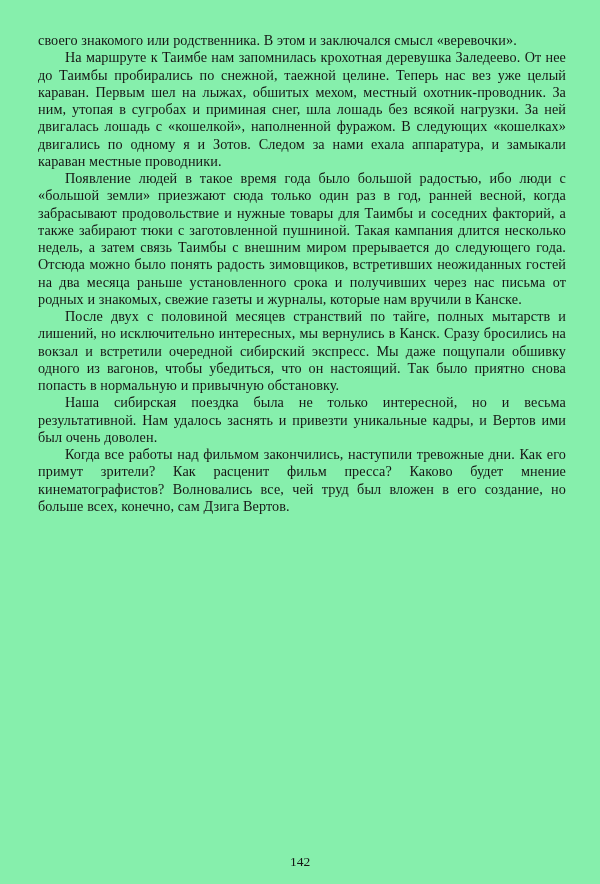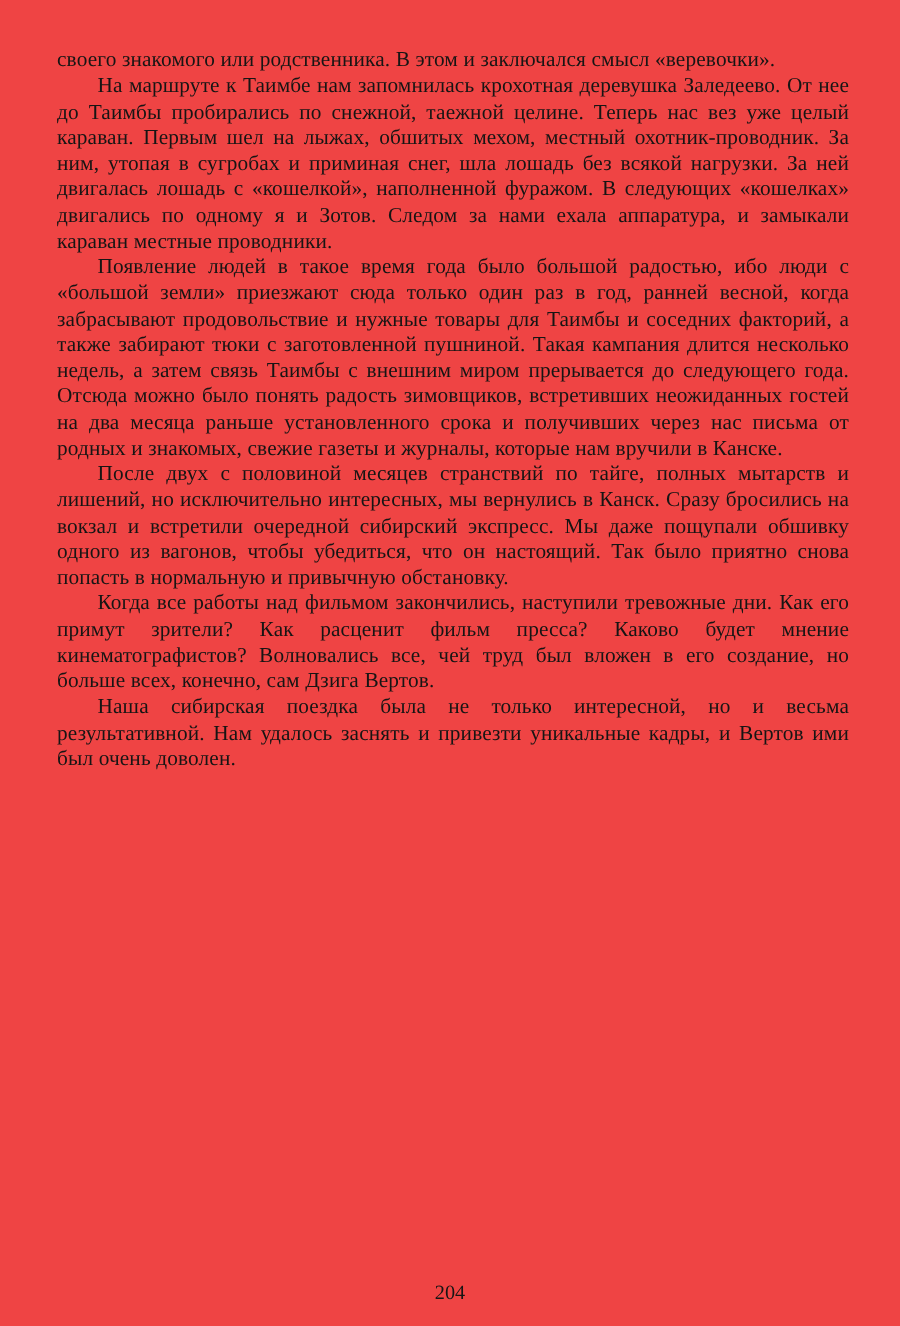--- a/index.html
+++ b/index.html
@@ -10,21 +10,21 @@
       width: 600px;
       height: 884px;
       background: #fbfaf6;
       overflow: hidden;
     }
     .page {
       position: relative;
       width: 600px;
       height: 884px;
       box-sizing: border-box;
-      background: #ef4444;
+      background: #86efac;
       padding: 32px 20px 0 38px;
     }
     .text-column {
       width: 528px;
     }
     .text-column p {
       font-family: "Liberation Serif", "DejaVu Serif", serif;
       font-size: 14.2px;
       line-height: 17.25px;
       color: #161514;
@@ -49,17 +49,17 @@
   </style>
 </head>
 <body>
 
 <div class="page">
   <div class="text-column">
     <p>своего знакомого или родственника. В этом и заключался смысл «веревочки».</p>
     <p class="indented">На маршруте к Таимбе нам запомнилась крохотная деревушка Заледеево. От нее до Таимбы пробирались по снежной, таежной целине. Теперь нас вез уже целый караван. Первым шел на лыжах, обшитых мехом, местный охотник-проводник. За ним, утопая в сугробах и приминая снег, шла лошадь без всякой нагрузки. За ней двигалась лошадь с «кошелкой», наполненной фуражом. В следующих «кошелках» двигались по одному я и Зотов. Следом за нами ехала аппаратура, и замыкали караван местные проводники.</p>
     <p class="indented">Появление людей в такое время года было большой радостью, ибо люди с «большой земли» приезжают сюда только один раз в год, ранней весной, когда забрасывают продовольствие и нужные товары для Таимбы и соседних факторий, а также забирают тюки с заготовленной пушниной. Такая кампания длится несколько недель, а затем связь Таимбы с внешним миром прерывается до следующего года. Отсюда можно было понять радость зимовщиков, встретивших неожиданных гостей на два месяца раньше установленного срока и получивших через нас письма от родных и знакомых, свежие газеты и журналы, которые нам вручили в Канске.</p>
     <p class="indented">После двух с половиной месяцев странствий по тайге, полных мытарств и лишений, но исключительно интересных, мы вернулись в Канск. Сразу бросились на вокзал и встретили очередной сибирский экспресс. Мы даже пощупали обшивку одного из вагонов, чтобы убедиться, что он настоящий. Так было приятно снова попасть в нормальную и привычную обстановку.</p>
+    <p class="indented">Наша сибирская поездка была не только интересной, но и весьма результативной. Нам удалось заснять и привезти уникальные кадры, и Вертов ими был очень доволен.</p>
     <p class="indented">Когда все работы над фильмом закончились, наступили тревожные дни. Как его примут зрители? Как расценит фильм пресса? Каково будет мнение кинематографистов? Волновались все, чей труд был вложен в его создание, но больше всех, конечно, сам Дзига Вертов.</p>
-    <p class="indented">Наша сибирская поездка была не только интересной, но и весьма результативной. Нам удалось заснять и привезти уникальные кадры, и Вертов ими был очень доволен.</p>
   </div>
-  <div class="page-number">204</div>
+  <div class="page-number">142</div>
 </div>
 
 </body></html>

